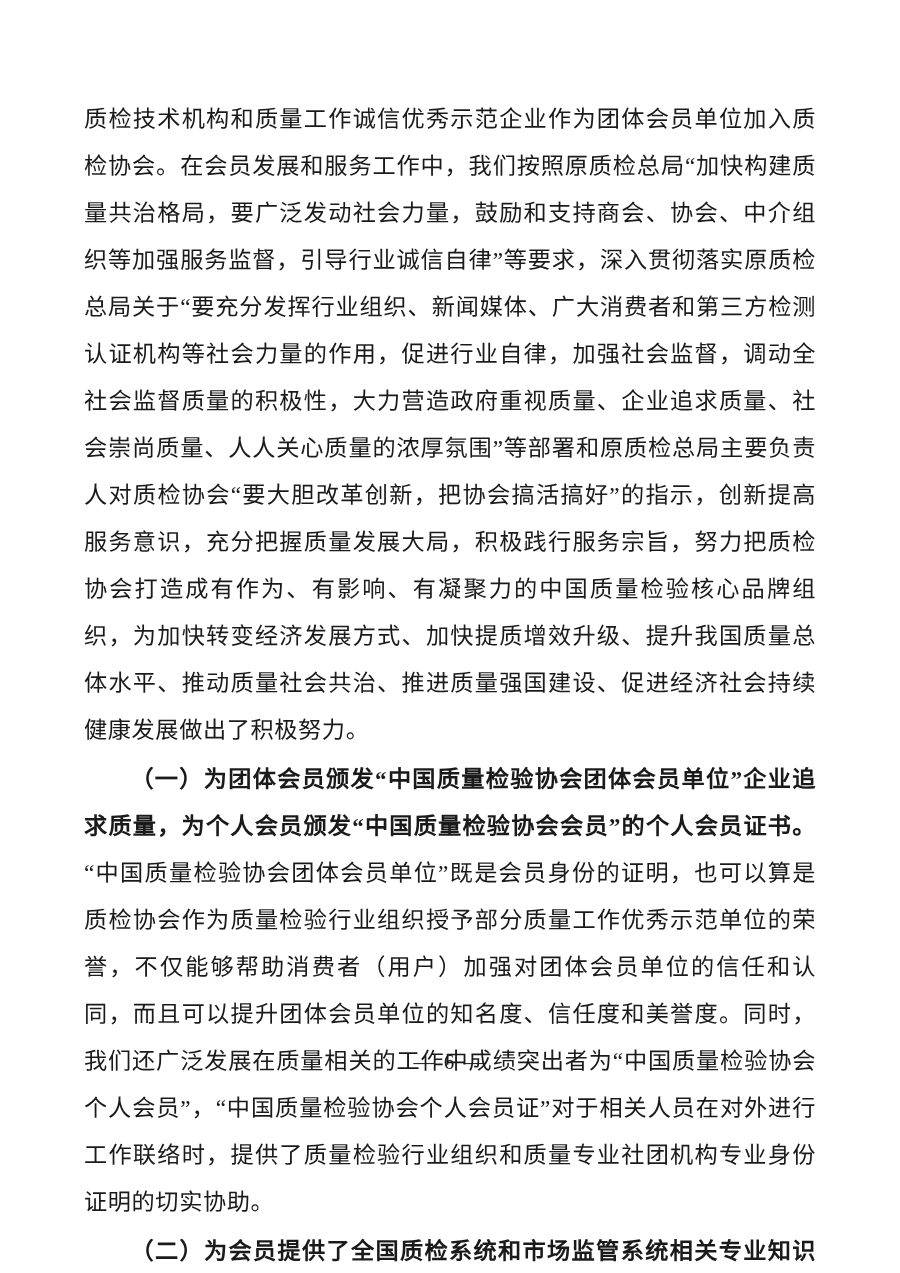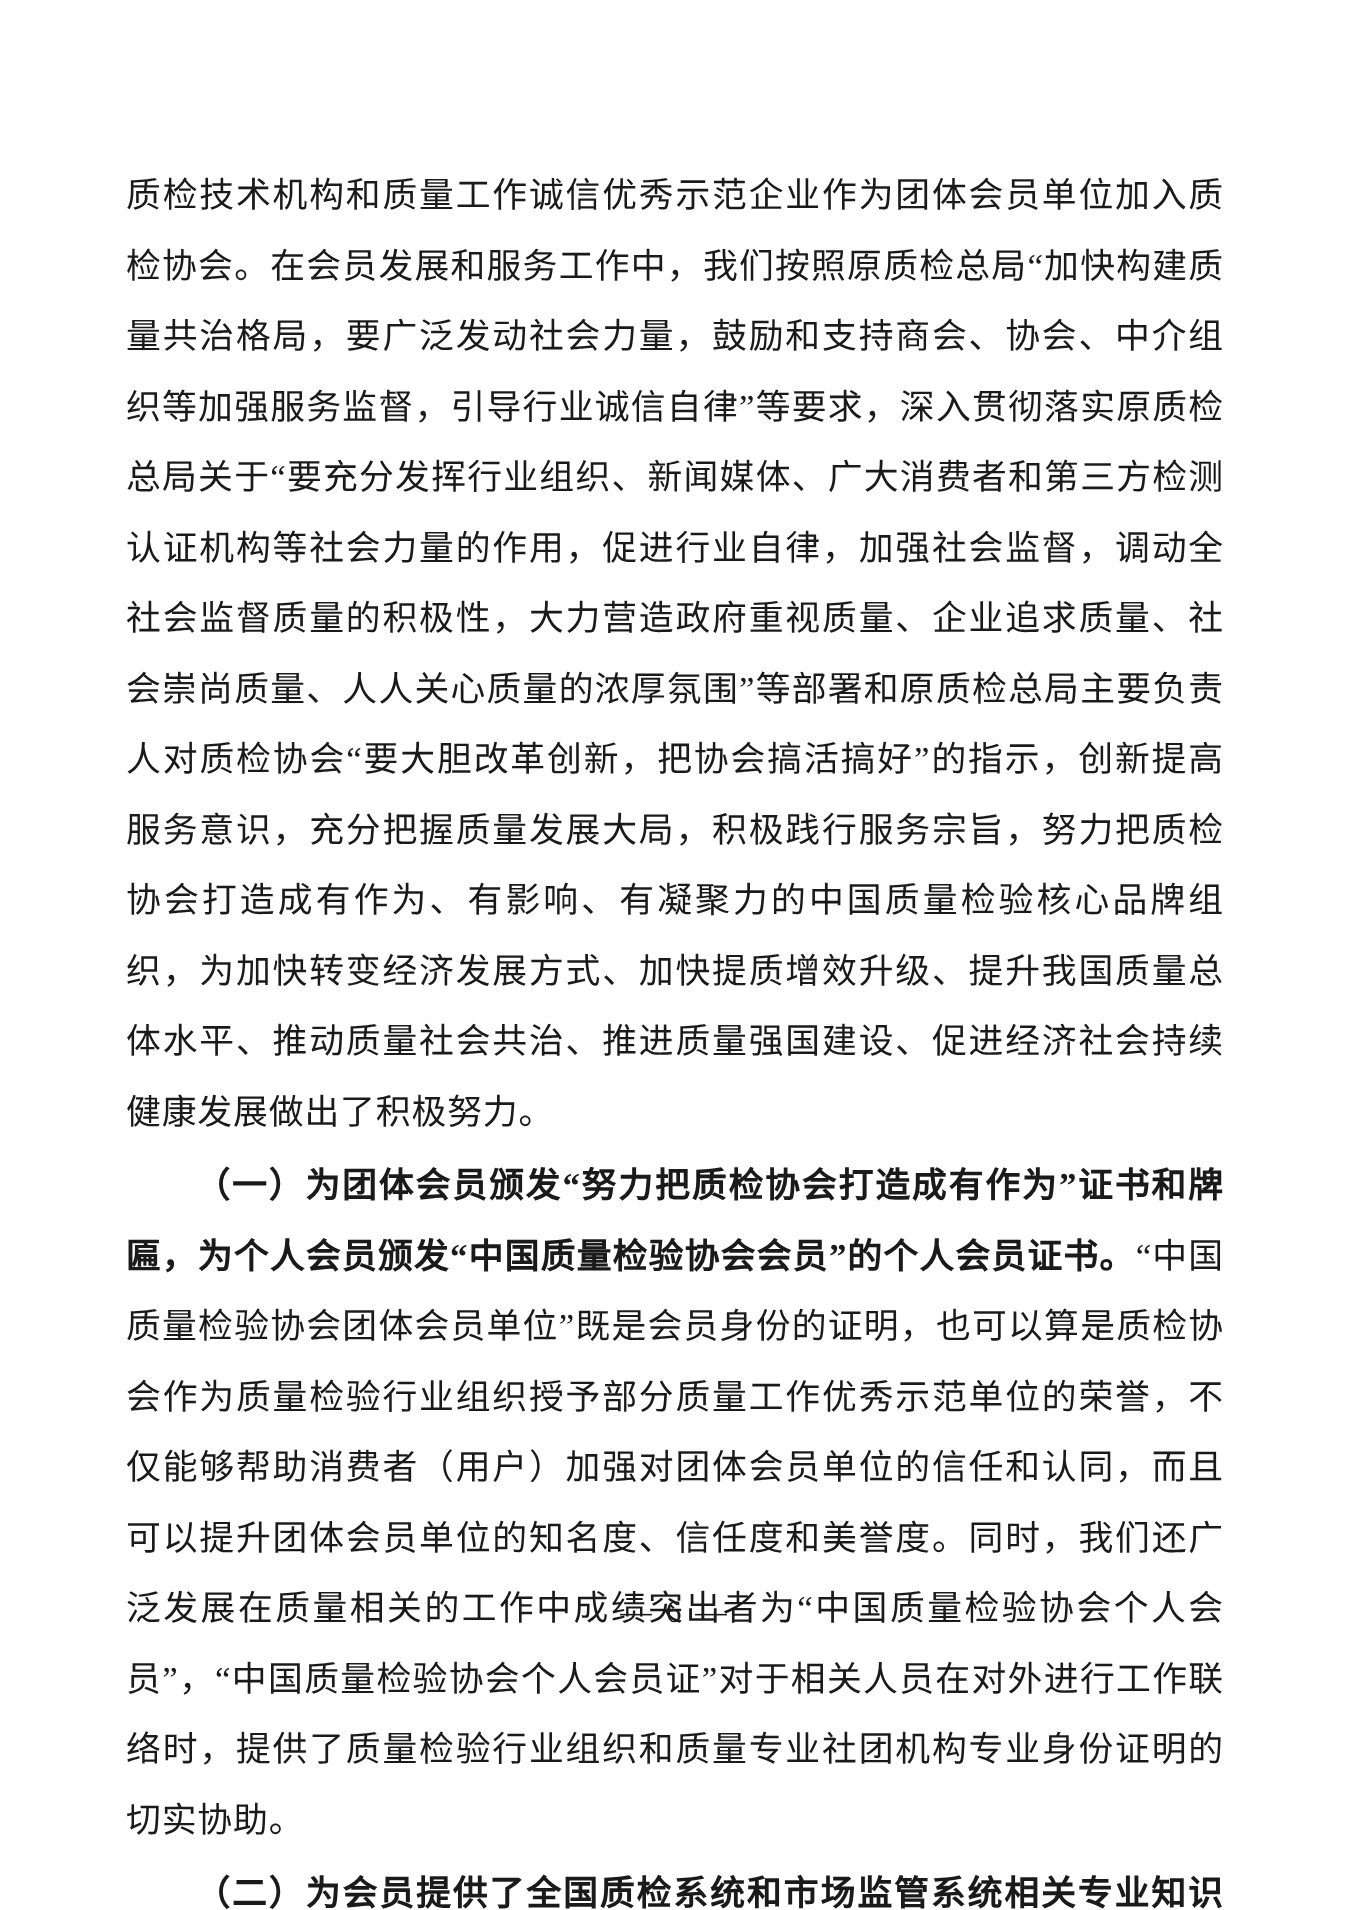--- a/index.html
+++ b/index.html
@@ -11,21 +11,21 @@
   body {
     width: 900px;
     height: 1273px;
     position: relative;
     font-family: "Liberation Serif", "DejaVu Serif", serif;
     color: #1a1a1a;
     overflow: hidden;
   }
   .page {
     position: absolute;
-    top: 12px; left: 0;
+    top: 0; left: 0;
     width: 900px;
     height: 1131px;
     box-sizing: border-box;
     padding: 96px 84px 0 84px;
   }
   .body-text {
     font-size: 23.2px;
     line-height: 47px;
     text-align: justify;
     text-justify: inter-ideograph;
@@ -58,20 +58,20 @@
   }
 </style>
 </head>
 <body>
 
 <div class="page">
   <div class="body-text">
 
     <p class="para">质检技术机构和质量工作诚信优秀示范企业作为团体会员单位加入质检协会。在会员发展和服务工作中，我们按照原质检总局“加快构建质量共治格局，要广泛发动社会力量，鼓励和支持商会、协会、中介组织等加强服务监督，引导行业诚信自律”等要求，深入贯彻落实原质检总局关于“要充分发挥行业组织、新闻媒体、广大消费者和第三方检测认证机构等社会力量的作用，促进行业自律，加强社会监督，调动全社会监督质量的积极性，大力营造政府重视质量、企业追求质量、社会崇尚质量、人人关心质量的浓厚氛围”等部署和原质检总局主要负责人对质检协会“要大胆改革创新，把协会搞活搞好”的指示，创新提高服务意识，充分把握质量发展大局，积极践行服务宗旨，努力把质检协会打造成有作为、有影响、有凝聚力的中国质量检验核心品牌组织，为加快转变经济发展方式、加快提质增效升级、提升我国质量总体水平、推动质量社会共治、推进质量强国建设、促进经济社会持续健康发展做出了积极努力。</p>
 
-    <p class="indent spaced"><span class="bold-lead">（一）为团体会员颁发“努力把质检协会打造成有作为”证书和牌匾，为个人会员颁发“中国质量检验协会会员”的个人会员证书。</span><span>“中国质量检验协会团体会员单位”既是会员身份的证明，也可以算是质检协会作为质量检验行业组织授予部分质量工作优秀示范单位的荣誉，不仅能够帮助消费者（用户）加强对团体会员单位的信任和认同，而且可以提升团体会员单位的知名度、信任度和美誉度。同时，我们还广泛发展在质量相关的工作中成绩突出者为“中国质量检验协会个人会员”，“中国质量检验协会个人会员证”对于相关人员在对外进行工作联络时，提供了质量检验行业组织和质量专业社团机构专业身份证明的切实协助。</span></p>
+    <p class="indent spaced"><span class="bold-lead">（一）为团体会员颁发“中国质量检验协会团体会员单位”企业追求质量，为个人会员颁发“中国质量检验协会会员”的个人会员证书。</span><span>“中国质量检验协会团体会员单位”既是会员身份的证明，也可以算是质检协会作为质量检验行业组织授予部分质量工作优秀示范单位的荣誉，不仅能够帮助消费者（用户）加强对团体会员单位的信任和认同，而且可以提升团体会员单位的知名度、信任度和美誉度。同时，我们还广泛发展在质量相关的工作中成绩突出者为“中国质量检验协会个人会员”，“中国质量检验协会个人会员证”对于相关人员在对外进行工作联络时，提供了质量检验行业组织和质量专业社团机构专业身份证明的切实协助。</span></p>
 
     <p class="indent spaced"><span class="bold-lead">（二）为会员提供了全国质检系统和市场监管系统相关专业知识和信息采编的服务，赠阅发放《中国质量检验协会“质检”专讯》（简称《会员</span><span></span></p>
 
   </div>
 
   <div class="page-number">— 6 —</div>
 </div>
 
 </body></html>

